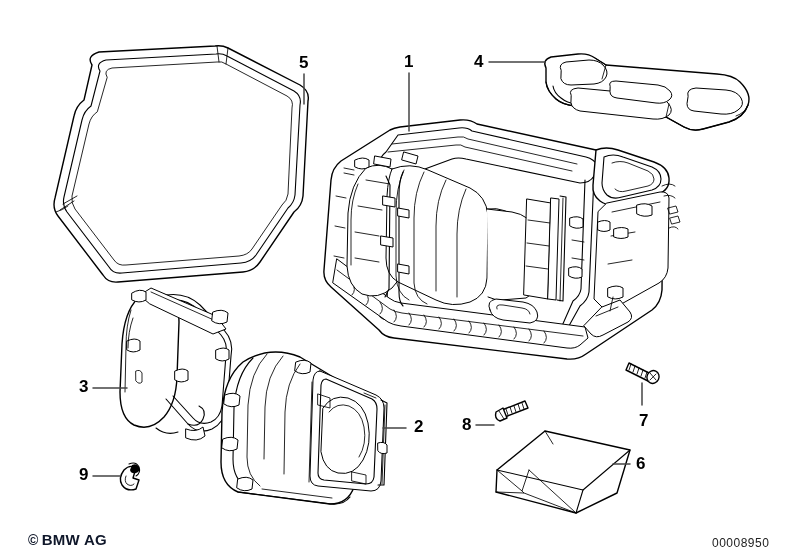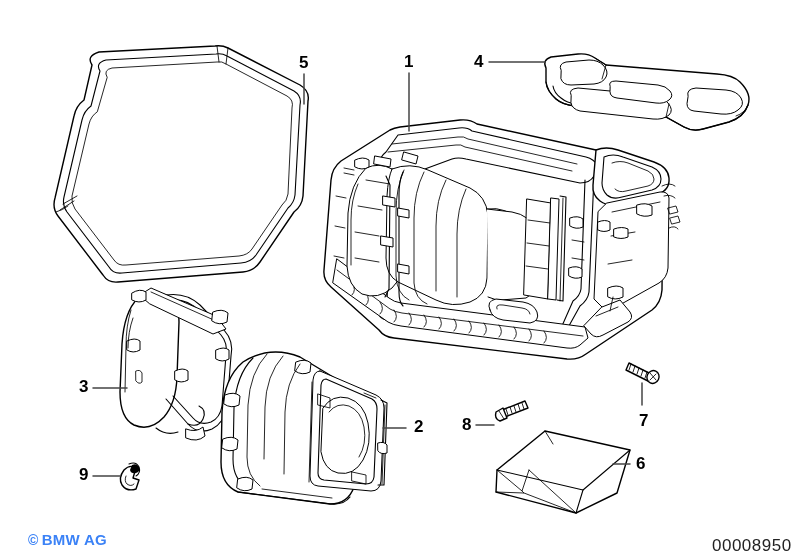--- a/index.html
+++ b/index.html
@@ -1,22 +1,22 @@
 <!DOCTYPE html>
 <html><head>
 <meta charset="utf-8">
 <style>
   html,body{margin:0;padding:0;background:#ffffff;}
   body{width:799px;height:559px;font-family:"Liberation Sans",sans-serif;overflow:hidden;}
   #sheet{position:relative;width:799px;height:559px;background:#fff;}
   #art{position:absolute;left:0;top:0;width:799px;height:559px;}
   .lbl{position:absolute;font-family:"Liberation Sans",sans-serif;font-weight:bold;font-size:17px;color:#000;line-height:1;user-select:none;}
-  #copyright{position:absolute;left:28px;top:531px;font-size:15px;font-weight:bold;color:#3b82f6;letter-spacing:.3px;}
+  #copyright{position:absolute;left:28px;top:531px;font-size:15px;font-weight:bold;color:#0f172a;letter-spacing:.3px;}
   #copyright .csym{font-size:14px;margin-right:3px;}
-  #diagid{position:absolute;left:712px;top:536px;font-size:17px;color:#222;letter-spacing:.5px;}
+  #diagid{position:absolute;left:712px;top:536px;font-size:12px;color:#222;letter-spacing:.5px;}
 </style>
 </head>
 <body>
 
 <div id="sheet">
 
   <svg id="art" viewBox="0 0 799 559" xmlns="http://www.w3.org/2000/svg">
     <defs>
       <style>
         .ln{fill:none;stroke:#000;stroke-width:1.5;stroke-linejoin:round;stroke-linecap:round;}

